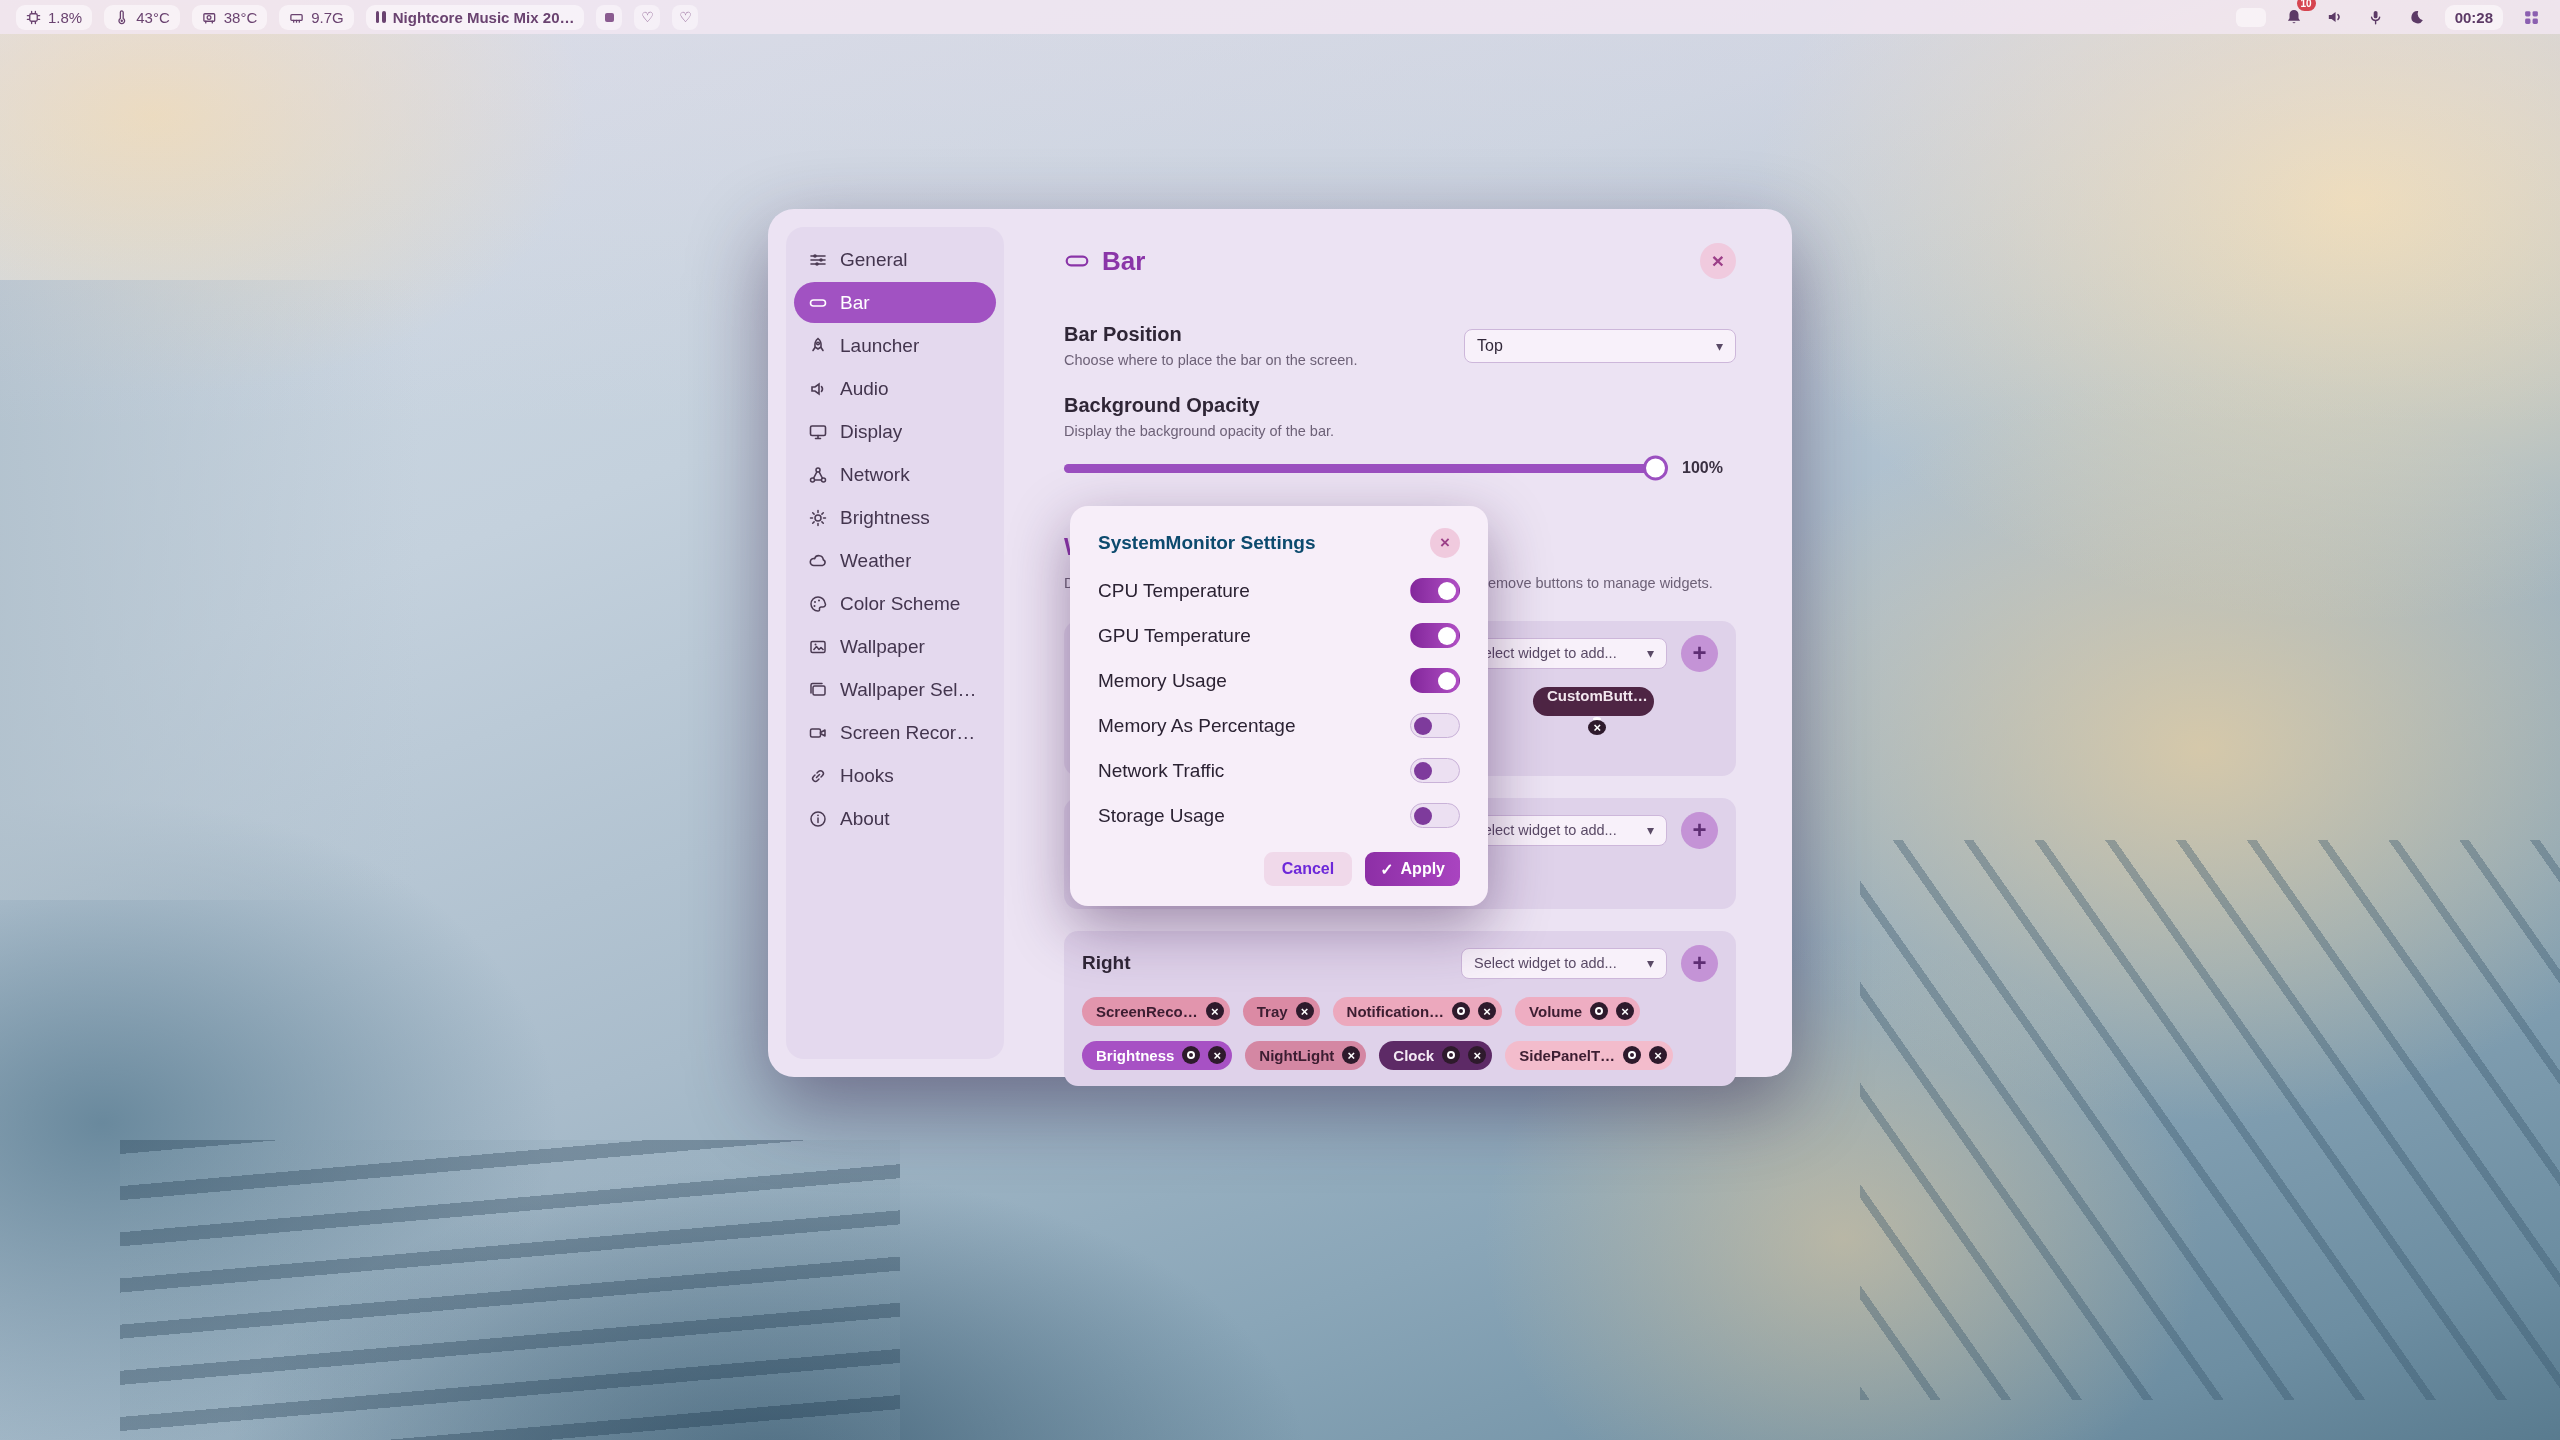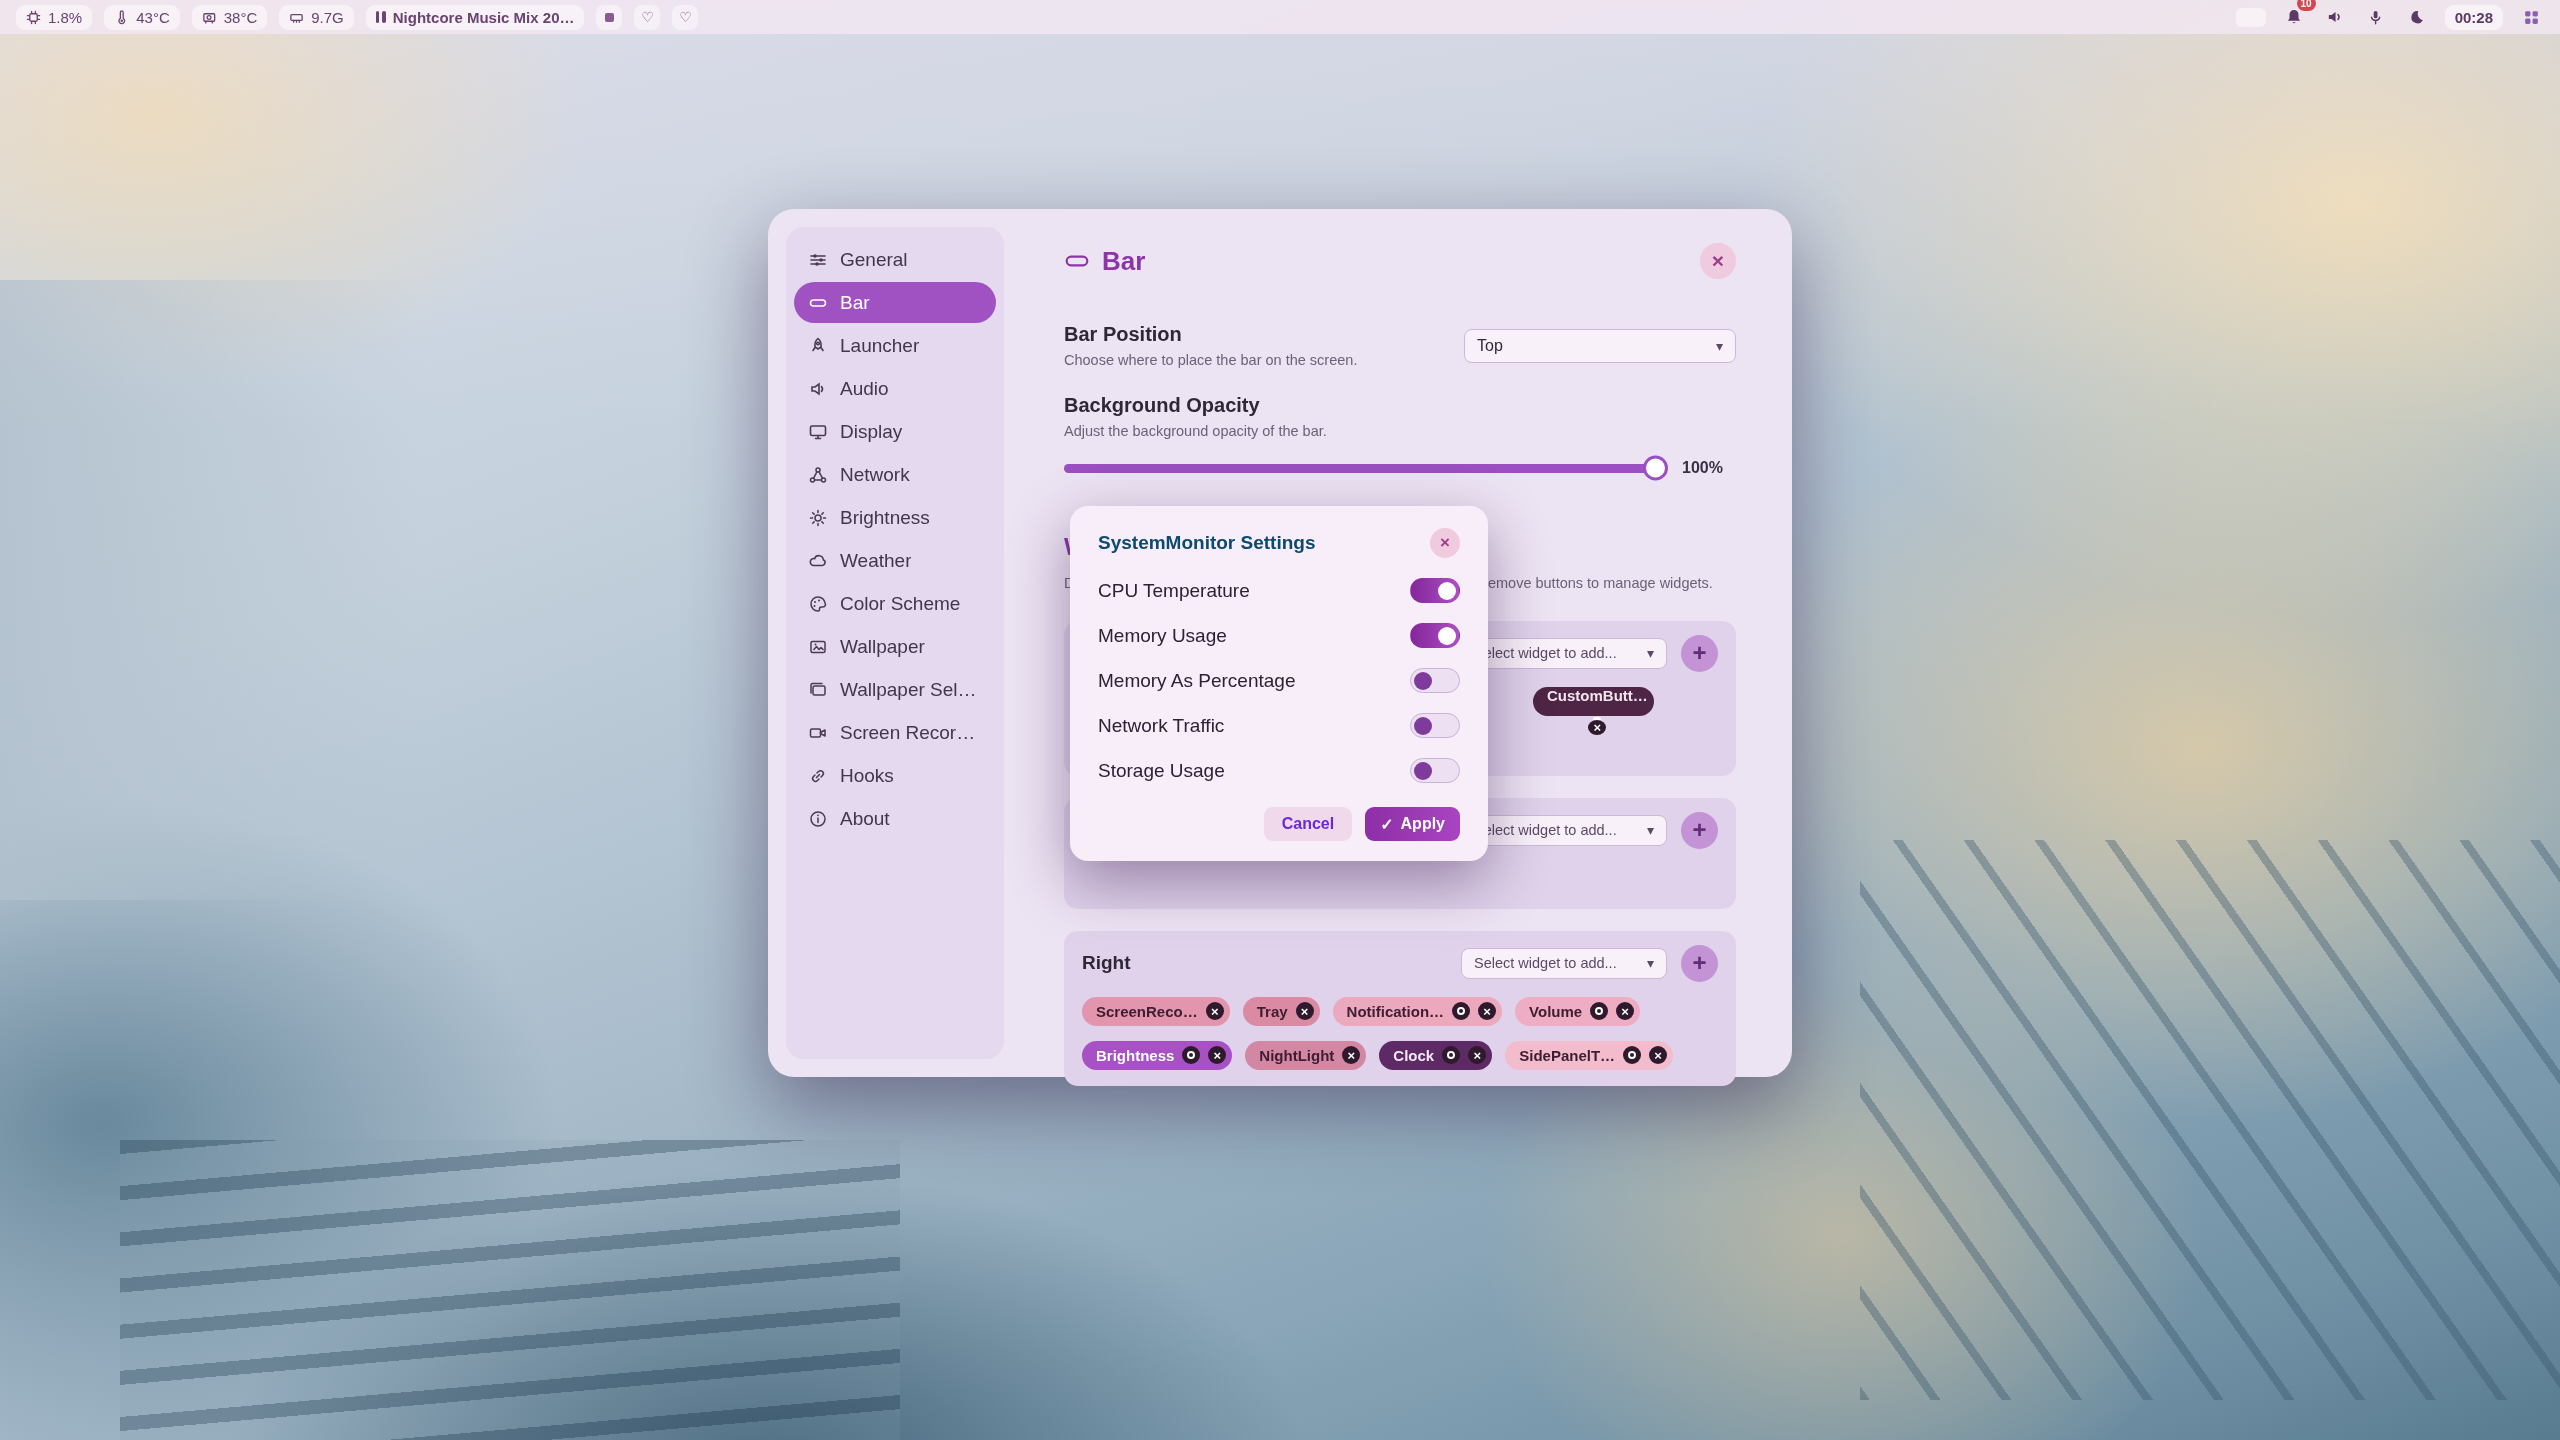--- a/index.html
+++ b/index.html
@@ -346,21 +346,21 @@
         <div class="setting-desc">Choose where to place the bar on the screen.</div>
       </div>
       <div class="select select-lg">
         <span>Top</span>
         <span class="caret">▾</span>
       </div>
     </div>
 
     <div class="opacity-block">
       <div class="setting-label">Background Opacity</div>
-      <div class="setting-desc">Adjust the background opacity of the bar.</div>
+      <div class="setting-desc">Display the background opacity of the bar.</div>
       <div class="slider-row">
         <div class="slider-track">
           <div class="slider-fill" style="width: 100%;"></div>
           <div class="slider-thumb"></div>
         </div>
         <div class="slider-value">100%</div>
       </div>
     </div>
 
     <div class="widgets-title">Widgets Positioning</div>
@@ -462,20 +462,26 @@
     <div class="circle-close modal-close">×</div>
   </div>
   <div class="toggle-rows">
     <div class="toggle-row">
       <div class="toggle-label">CPU Temperature</div>
       <div class="toggle on">
           <span class="knob"></span>
         </div>
     </div>
     <div class="toggle-row">
+      <div class="toggle-label">GPU Temperature</div>
+      <div class="toggle on">
+          <span class="knob"></span>
+        </div>
+    </div>
+    <div class="toggle-row">
       <div class="toggle-label">Memory Usage</div>
       <div class="toggle on">
           <span class="knob"></span>
         </div>
     </div>
     <div class="toggle-row">
       <div class="toggle-label">Memory As Percentage</div>
       <div class="toggle">
           <span class="knob"></span>
         </div>

